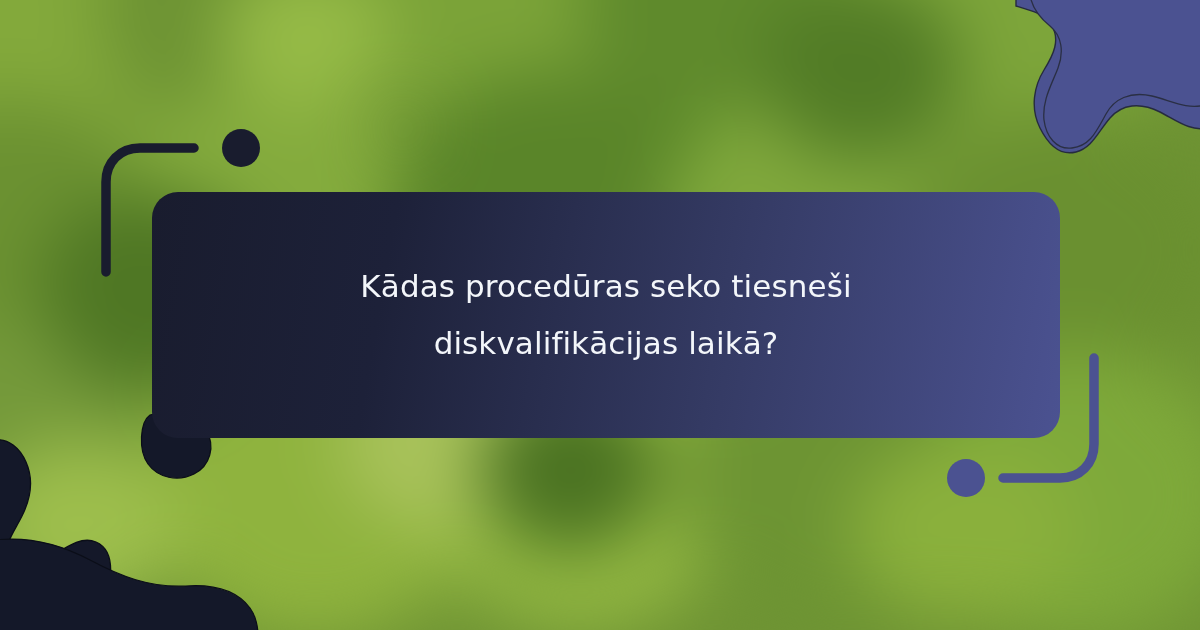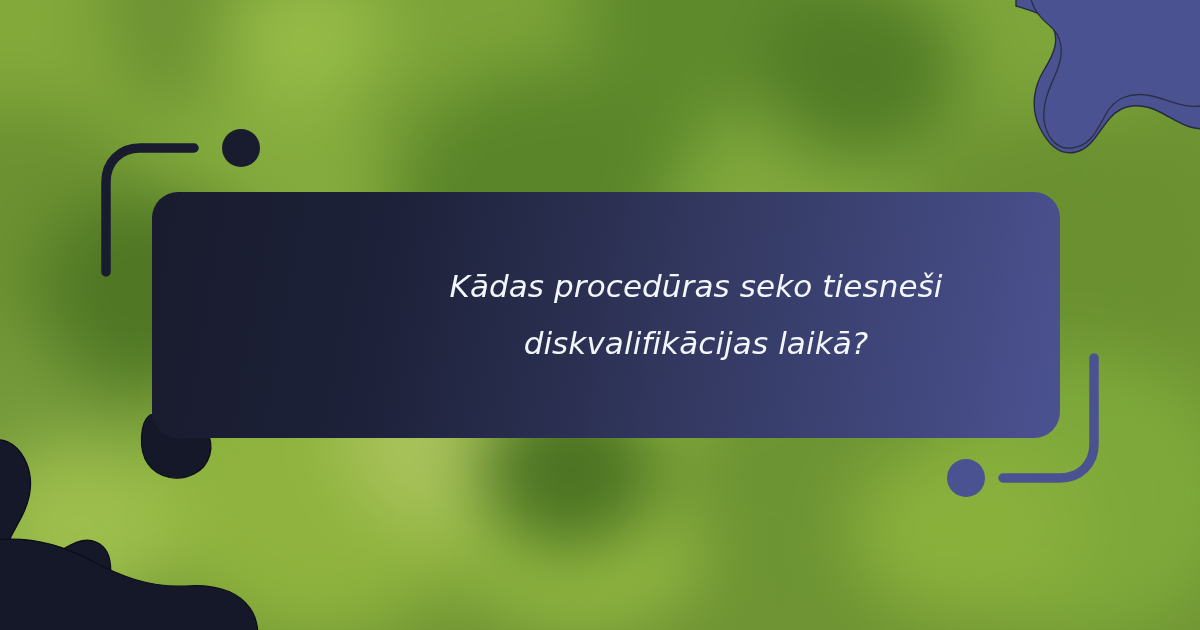--- a/index.html
+++ b/index.html
@@ -45,24 +45,23 @@
   #card {
     position: absolute;
     left: 152px;
     top: 192px;
     width: 908px;
     height: 246px;
     border-radius: 26px;
     background: linear-gradient(100deg, #191c2e 0%, #1d2139 26%, #343a63 62%, #4b5291 100%);
     display: flex;
     align-items: center;
-    justify-content: flex-end;
+    justify-content: center;
     box-sizing: border-box;
     padding: 0 64px;
-    font-style: italic;
   }
   #card-title {
     margin: 0;
     color: #f3f6fa;
     font-size: 31px;
     font-weight: 400;
     line-height: 1.85;
     text-align: center;
     letter-spacing: 0.1px;
     max-width: 600px;

